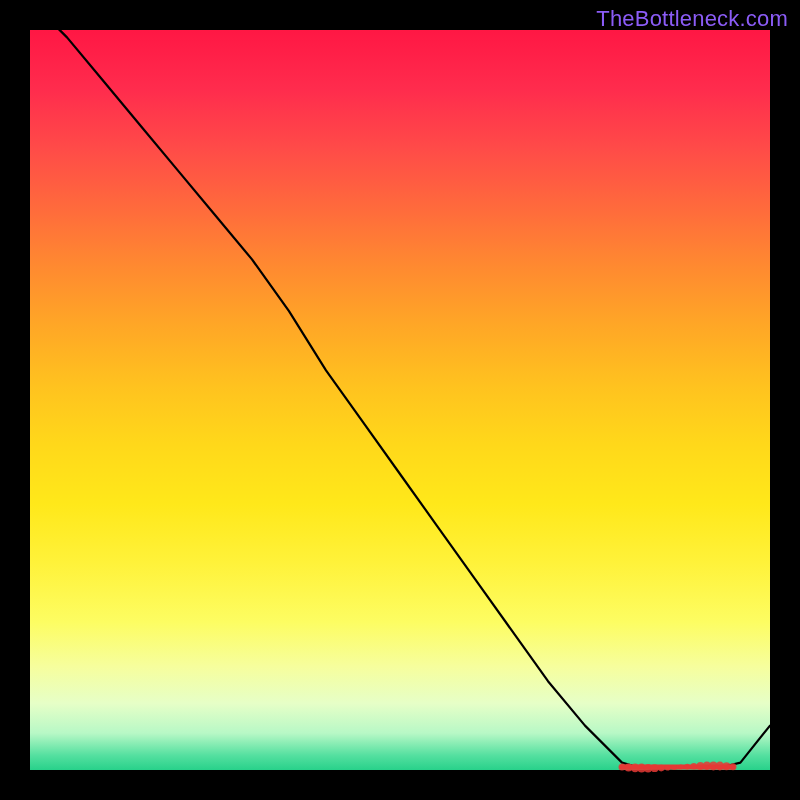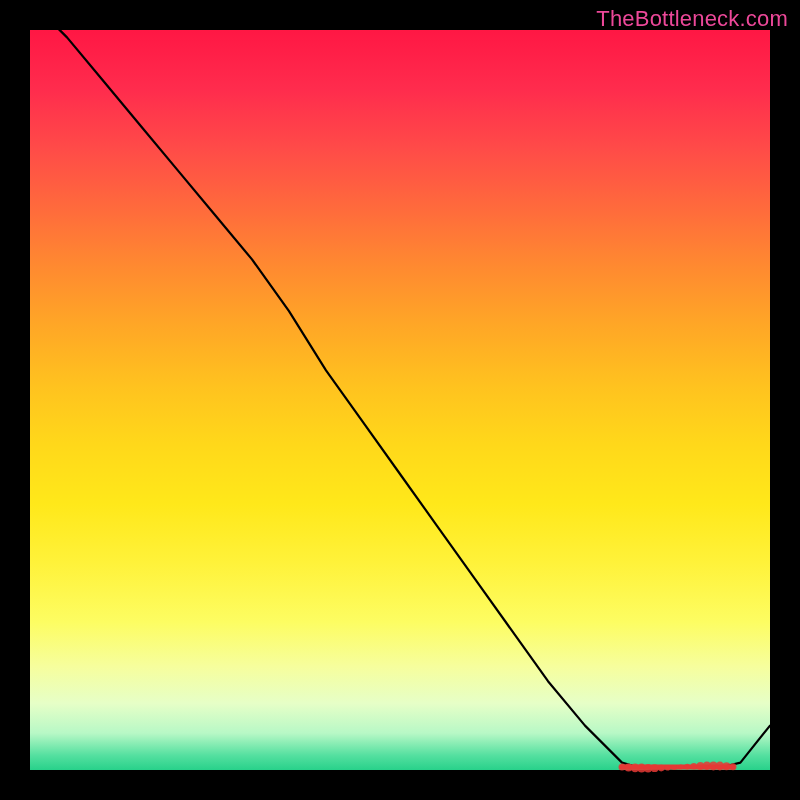--- a/index.html
+++ b/index.html
@@ -41,21 +41,21 @@
       #e6ffc7 91%,
       #b8f8c6 95%,
       #55e0a0 98%,
       #28d18a 100%
     );
   }
   .watermark {
     position: absolute;
     top: 6px;
     right: 12px;
-    color: #ec4899;
+    color: #8b5cf6;
     font-size: 22px;
     font-weight: 500;
     letter-spacing: 0.2px;
     user-select: none;
   }
   svg.curve {
     position: absolute;
     left: 0;
     top: 0;
     width: 740px;

